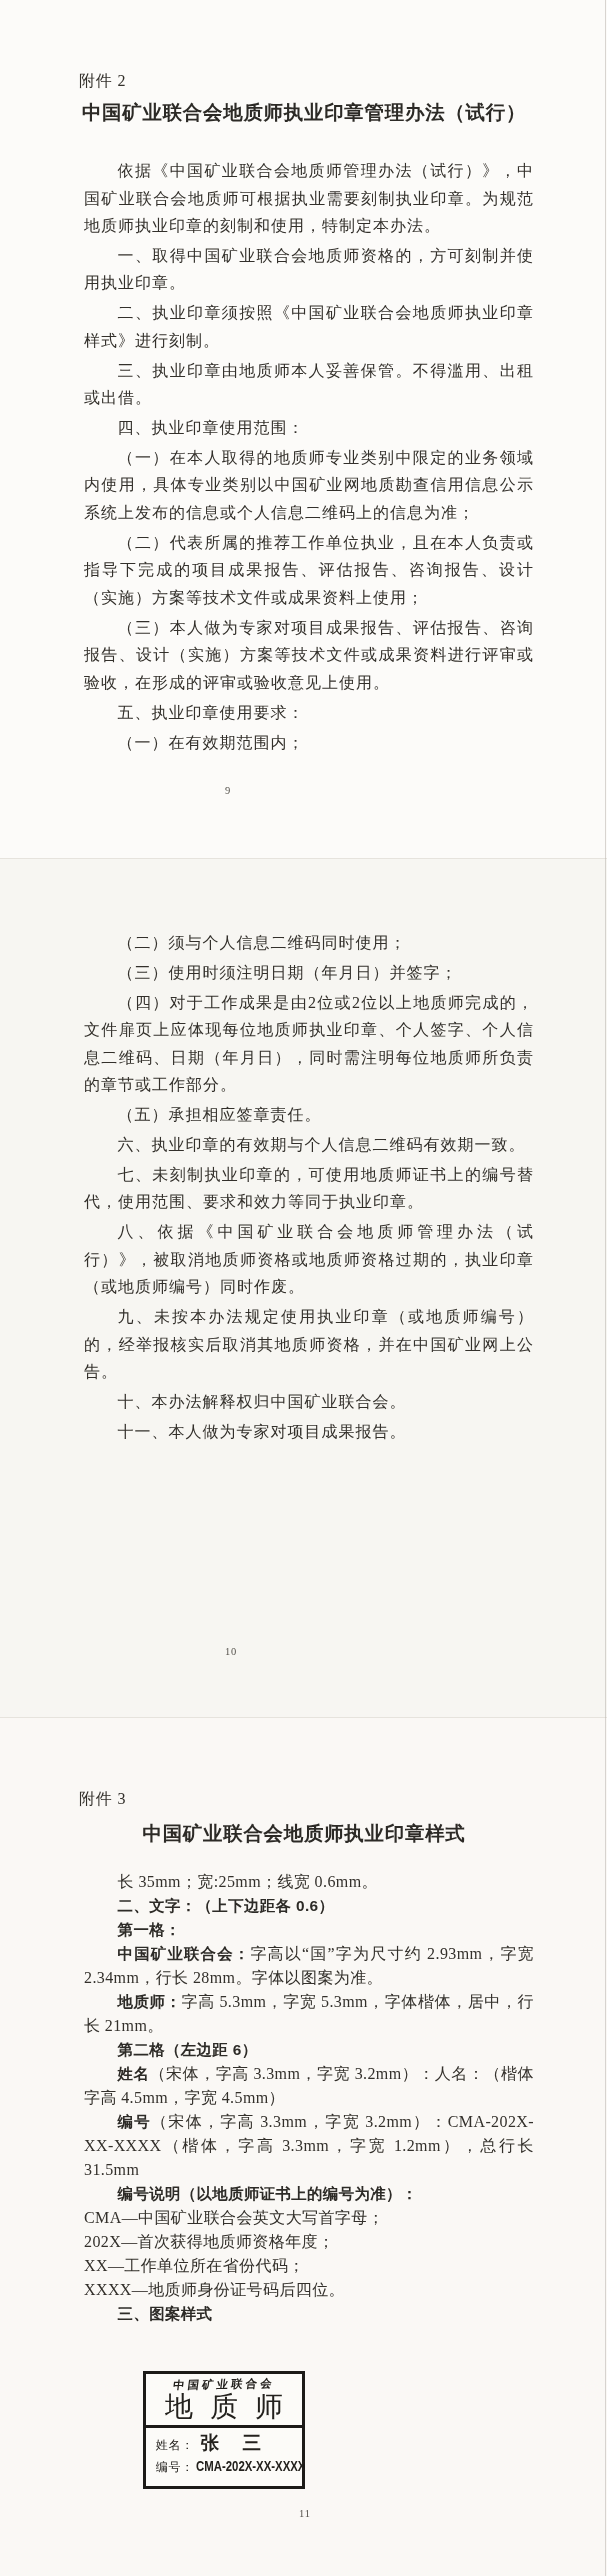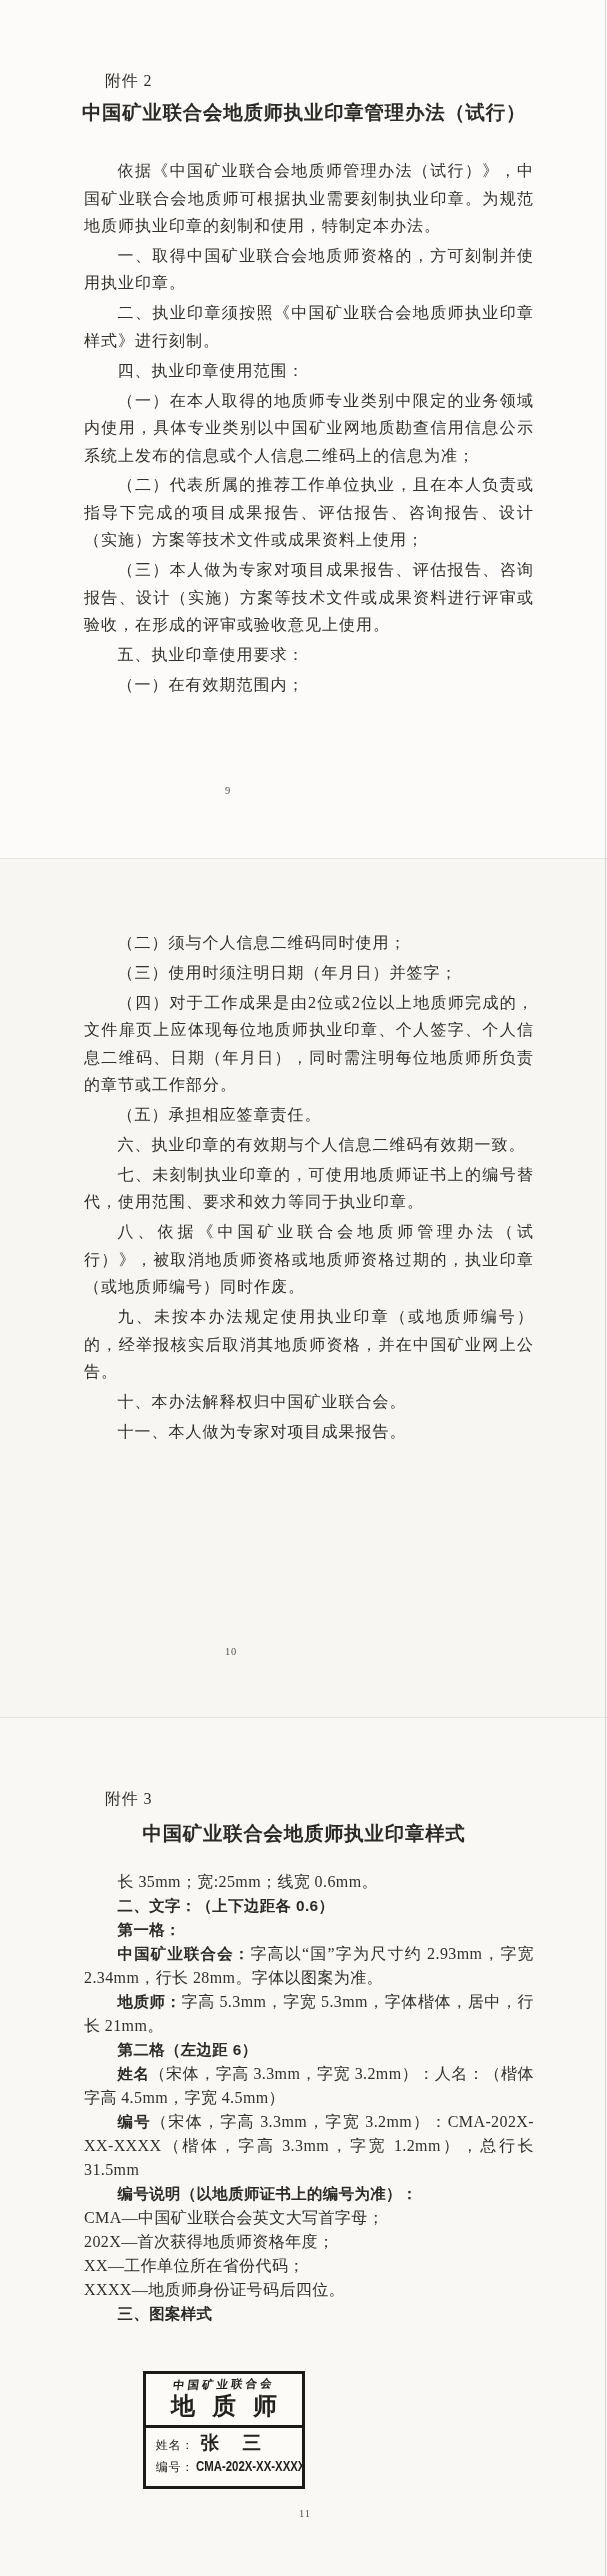--- a/index.html
+++ b/index.html
@@ -5,21 +5,21 @@
   html,body{margin:0;padding:0;background:#fcfbf9;}
   .scan{
     position:relative;width:607px;height:2576px;overflow:hidden;
     font-family:"Liberation Serif","DejaVu Serif",serif;
     color:#33302b;background:#fcfbf9;
   }
   .page{position:absolute;left:0;width:607px;box-sizing:border-box;}
   .page-a{top:0;height:858px;background:#fcfbf9;}
   .page-b{top:858px;height:859px;background:#f7f6f2;border-top:0.8px solid #e6e3dd;}
   .page-c{top:1717px;height:859px;background:#faf8f5;border-top:0.8px solid #e6e3dd;}
-  .att-label{position:absolute;left:105px;top:71px;font-size:16px;letter-spacing:0.8px;}
+  .att-label{position:absolute;left:79px;top:71px;font-size:16px;letter-spacing:0.8px;}
   .doc-title{
     position:absolute;left:45px;width:518px;top:99px;margin:0;
     text-align:center;font-size:19.4px;font-weight:700;letter-spacing:0.8px;
     color:#2c2a26;
   }
   .title-c{top:102px;}
   .bodytext{
     position:absolute;left:84px;top:157px;width:450px;
     font-size:16px;line-height:27.5px;letter-spacing:1px;
     text-align:justify;
@@ -47,21 +47,21 @@
   }
   .stamp-top{
     height:54px;border-bottom:3.2px solid #1c1a17;box-sizing:border-box;
     text-align:center;padding-top:3.2px;overflow:hidden;
   }
   .stamp-org{
     font-size:11.3px;font-weight:700;letter-spacing:3.2px;white-space:nowrap;
     transform:skewX(-8deg) rotate(-1deg);color:#23211d;
   }
   .stamp-role{
-    font-size:24px;font-weight:700;letter-spacing:17px;text-indent:17px;
+    font-size:28px;font-weight:400;letter-spacing:17px;text-indent:17px;
     line-height:29px;white-space:nowrap;color:#23211d;
   }
   .stamp-bottom{padding:2.4px 3.2px 0 9.7px;}
   .stamp-row{display:flex;align-items:baseline;white-space:nowrap;}
   .stamp-row + .stamp-row{margin-top:1.6px;}
   .seal-label{font-size:12px;letter-spacing:0.8px;color:#23211d;}
   .seal-name{font-size:18.6px;font-weight:700;margin-left:6.5px;letter-spacing:2.4px;color:#23211d;}
   .seal-code{
     display:inline-block;font-size:14.6px;font-weight:700;margin-left:1.6px;
     font-family:"Liberation Sans","DejaVu Sans",sans-serif;
@@ -78,20 +78,21 @@
 
 <div class="scan">
 
   <section class="page page-a">
     <div class="att-label">附件 2</div>
     <h1 class="doc-title">中国矿业联合会地质师执业印章管理办法（试行）</h1>
     <div class="bodytext">
         <p class="line ind"><span>依据《中国矿业联合会地质师管理办法（试行）》，中国矿业联合会地质师可根据执业需要刻制执业印章。为规范地质师执业印章的刻制和使用，特制定本办法。</span></p>
         <p class="line ind"><span>一、取得中国矿业联合会地质师资格的，方可刻制并使用执业印章。</span></p>
         <p class="line ind"><span>二、执业印章须按照《中国矿业联合会地质师执业印章样式》进行刻制。</span></p>
+        <p class="line ind"><span>三、执业印章由地质师本人妥善保管。不得滥用、出租或出借。</span></p>
         <p class="line ind"><span>四、执业印章使用范围：</span></p>
         <p class="line ind"><span>（一）在本人取得的地质师专业类别中限定的业务领域内使用，具体专业类别以中国矿业网地质勘查信用信息公示系统上发布的信息或个人信息二维码上的信息为准；</span></p>
         <p class="line ind"><span>（二）代表所属的推荐工作单位执业，且在本人负责或指导下完成的项目成果报告、评估报告、咨询报告、设计（实施）方案等技术文件或成果资料上使用；</span></p>
         <p class="line ind"><span>（三）本人做为专家对项目成果报告、评估报告、咨询报告、设计（实施）方案等技术文件或成果资料进行评审或验收，在形成的评审或验收意见上使用。</span></p>
         <p class="line ind"><span>五、执业印章使用要求：</span></p>
         <p class="line ind"><span>（一）在有效期范围内；</span></p>
       </div>
     <div class="pagenum pn-a">9</div>
   </section>
 

